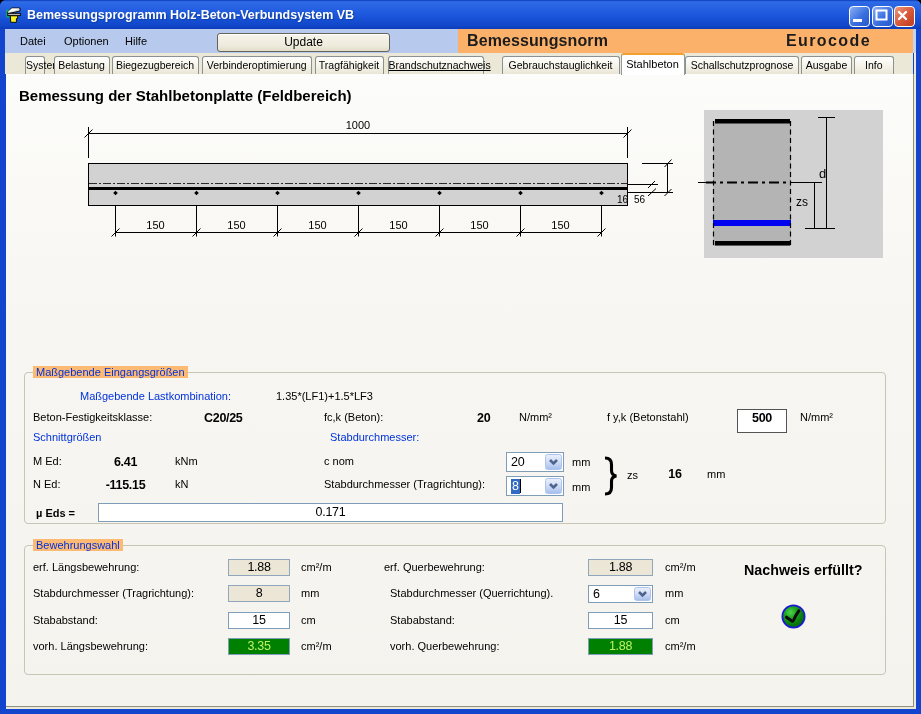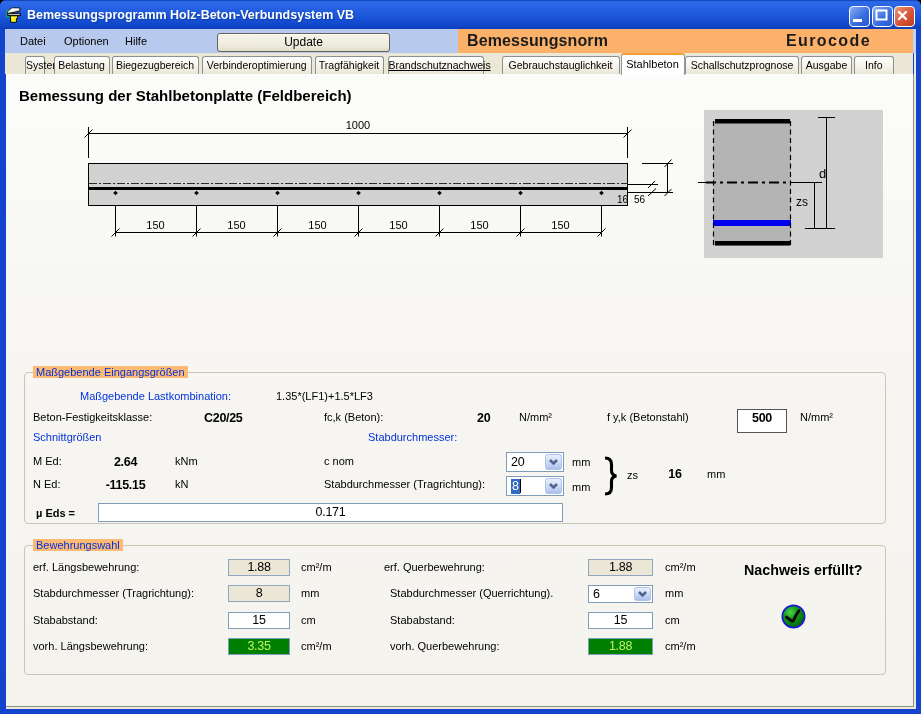--- a/index.html
+++ b/index.html
@@ -197,23 +197,23 @@
 <div class="t" style="left:276px;top:390px;">1.35*(LF1)+1.5*LF3</div>
 <div class="t" style="left:33px;top:411px;">Beton-Festigkeitsklasse:</div>
 <div class="tb" style="left:204px;top:410.5px;font-size:12.5px;letter-spacing:-0.3px;">C20/25</div>
 <div class="t" style="left:324px;top:411px;">fc,k (Beton):</div>
 <div class="tb" style="left:477px;top:410.5px;font-size:12.5px;letter-spacing:-0.3px;">20</div>
 <div class="t" style="left:519px;top:411px;">N/mm²</div>
 <div class="t" style="left:607px;top:411px;">f y,k (Betonstahl)</div>
 <div class="fld wht" style="left:737px;top:409px;width:50px;height:24px;font-weight:bold;line-height:16px;border-color:#555;">500</div>
 <div class="t" style="left:800px;top:411px;">N/mm²</div>
 <div class="tblu" style="left:33px;top:431px;">Schnittgrößen</div>
-<div class="tblu" style="left:330px;top:431px;margin-left:38px;">Stabdurchmesser:</div>
+<div class="tblu" style="left:330px;top:431px;">Stabdurchmesser:</div>
 <div class="t" style="left:33px;top:455px;">M Ed:</div>
-<div class="tb" style="left:98px;top:454.5px;width:55px;text-align:center;font-size:12.5px;letter-spacing:-0.3px;">2.64</div>
+<div class="tb" style="left:98px;top:454.5px;width:55px;text-align:center;font-size:12.5px;letter-spacing:-0.3px;">6.41</div>
 <div class="t" style="left:175px;top:455px;">kNm</div>
 <div class="t" style="left:324px;top:455px;">c nom</div>
 <div class="combo" style="left:506px;top:452px;width:58px;height:20px;">
     <span class="val">20</span>
     <span class="btn">
       <svg width="13" height="10" viewBox="0 0 13 10">
         <path d="M3 3 L6.5 6.5 L10 3" fill="none" stroke="#4d648e" stroke-width="2.6"></path>
       </svg>
     </span>
   </div>

